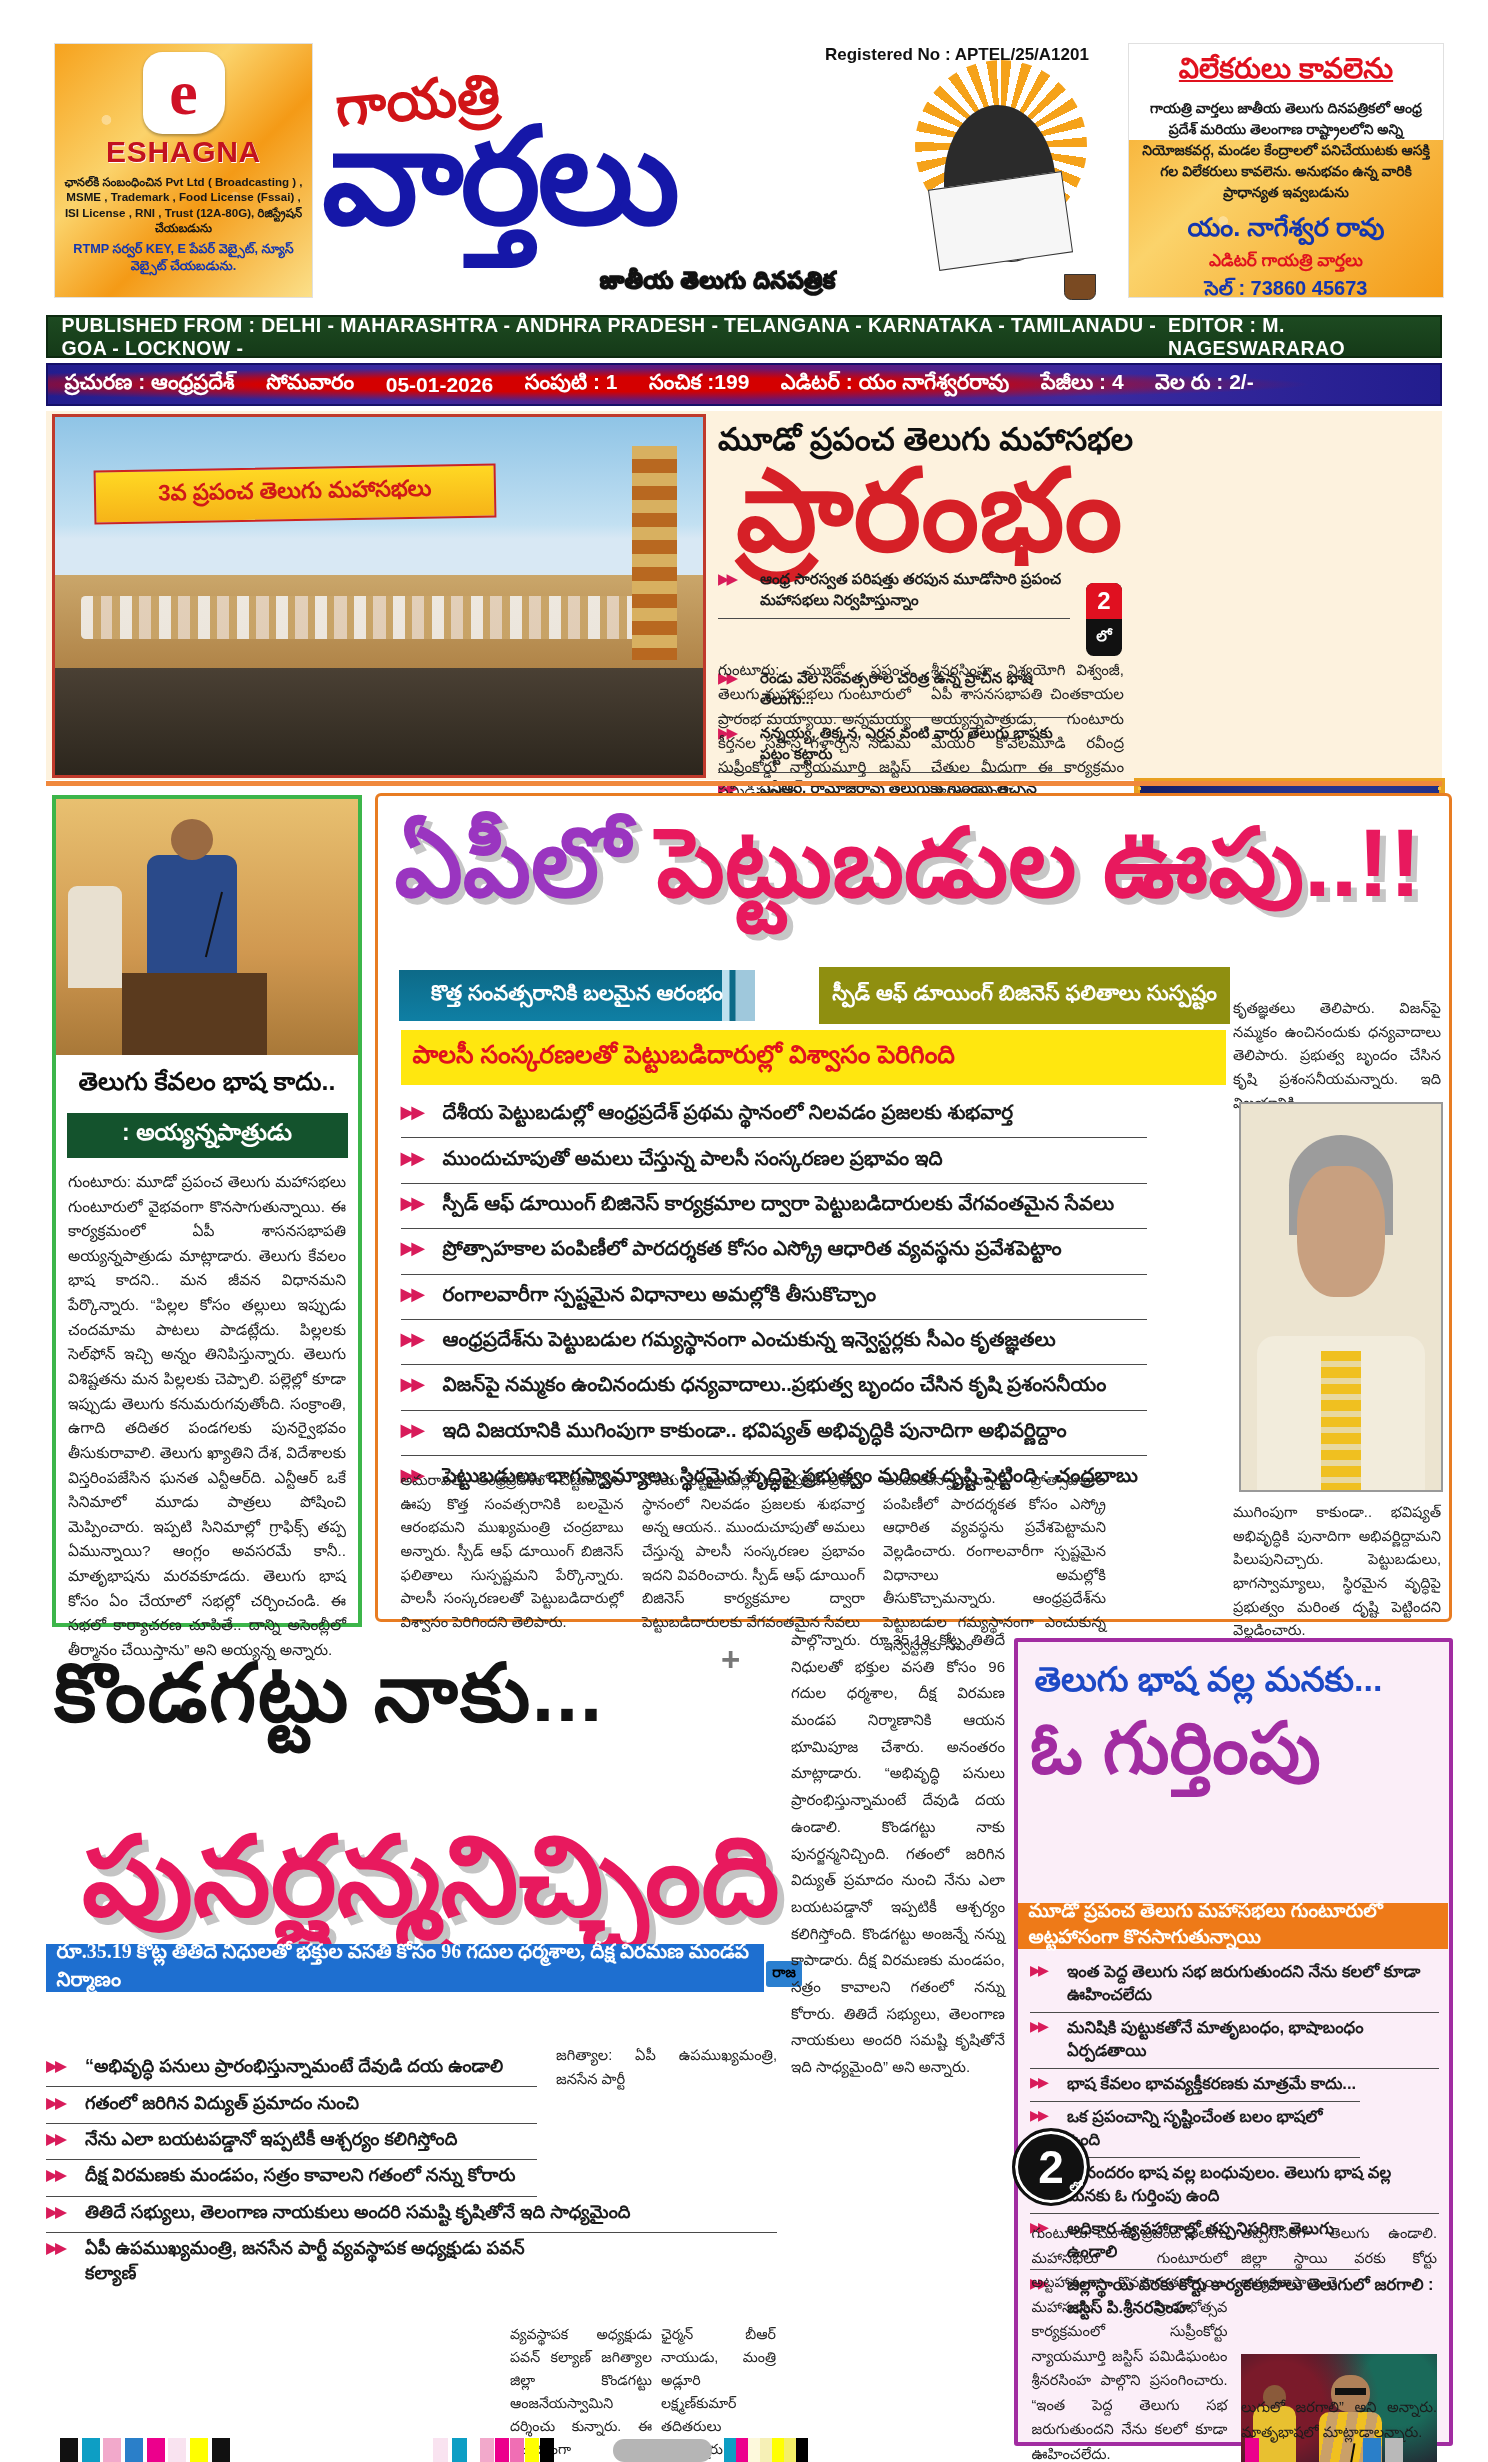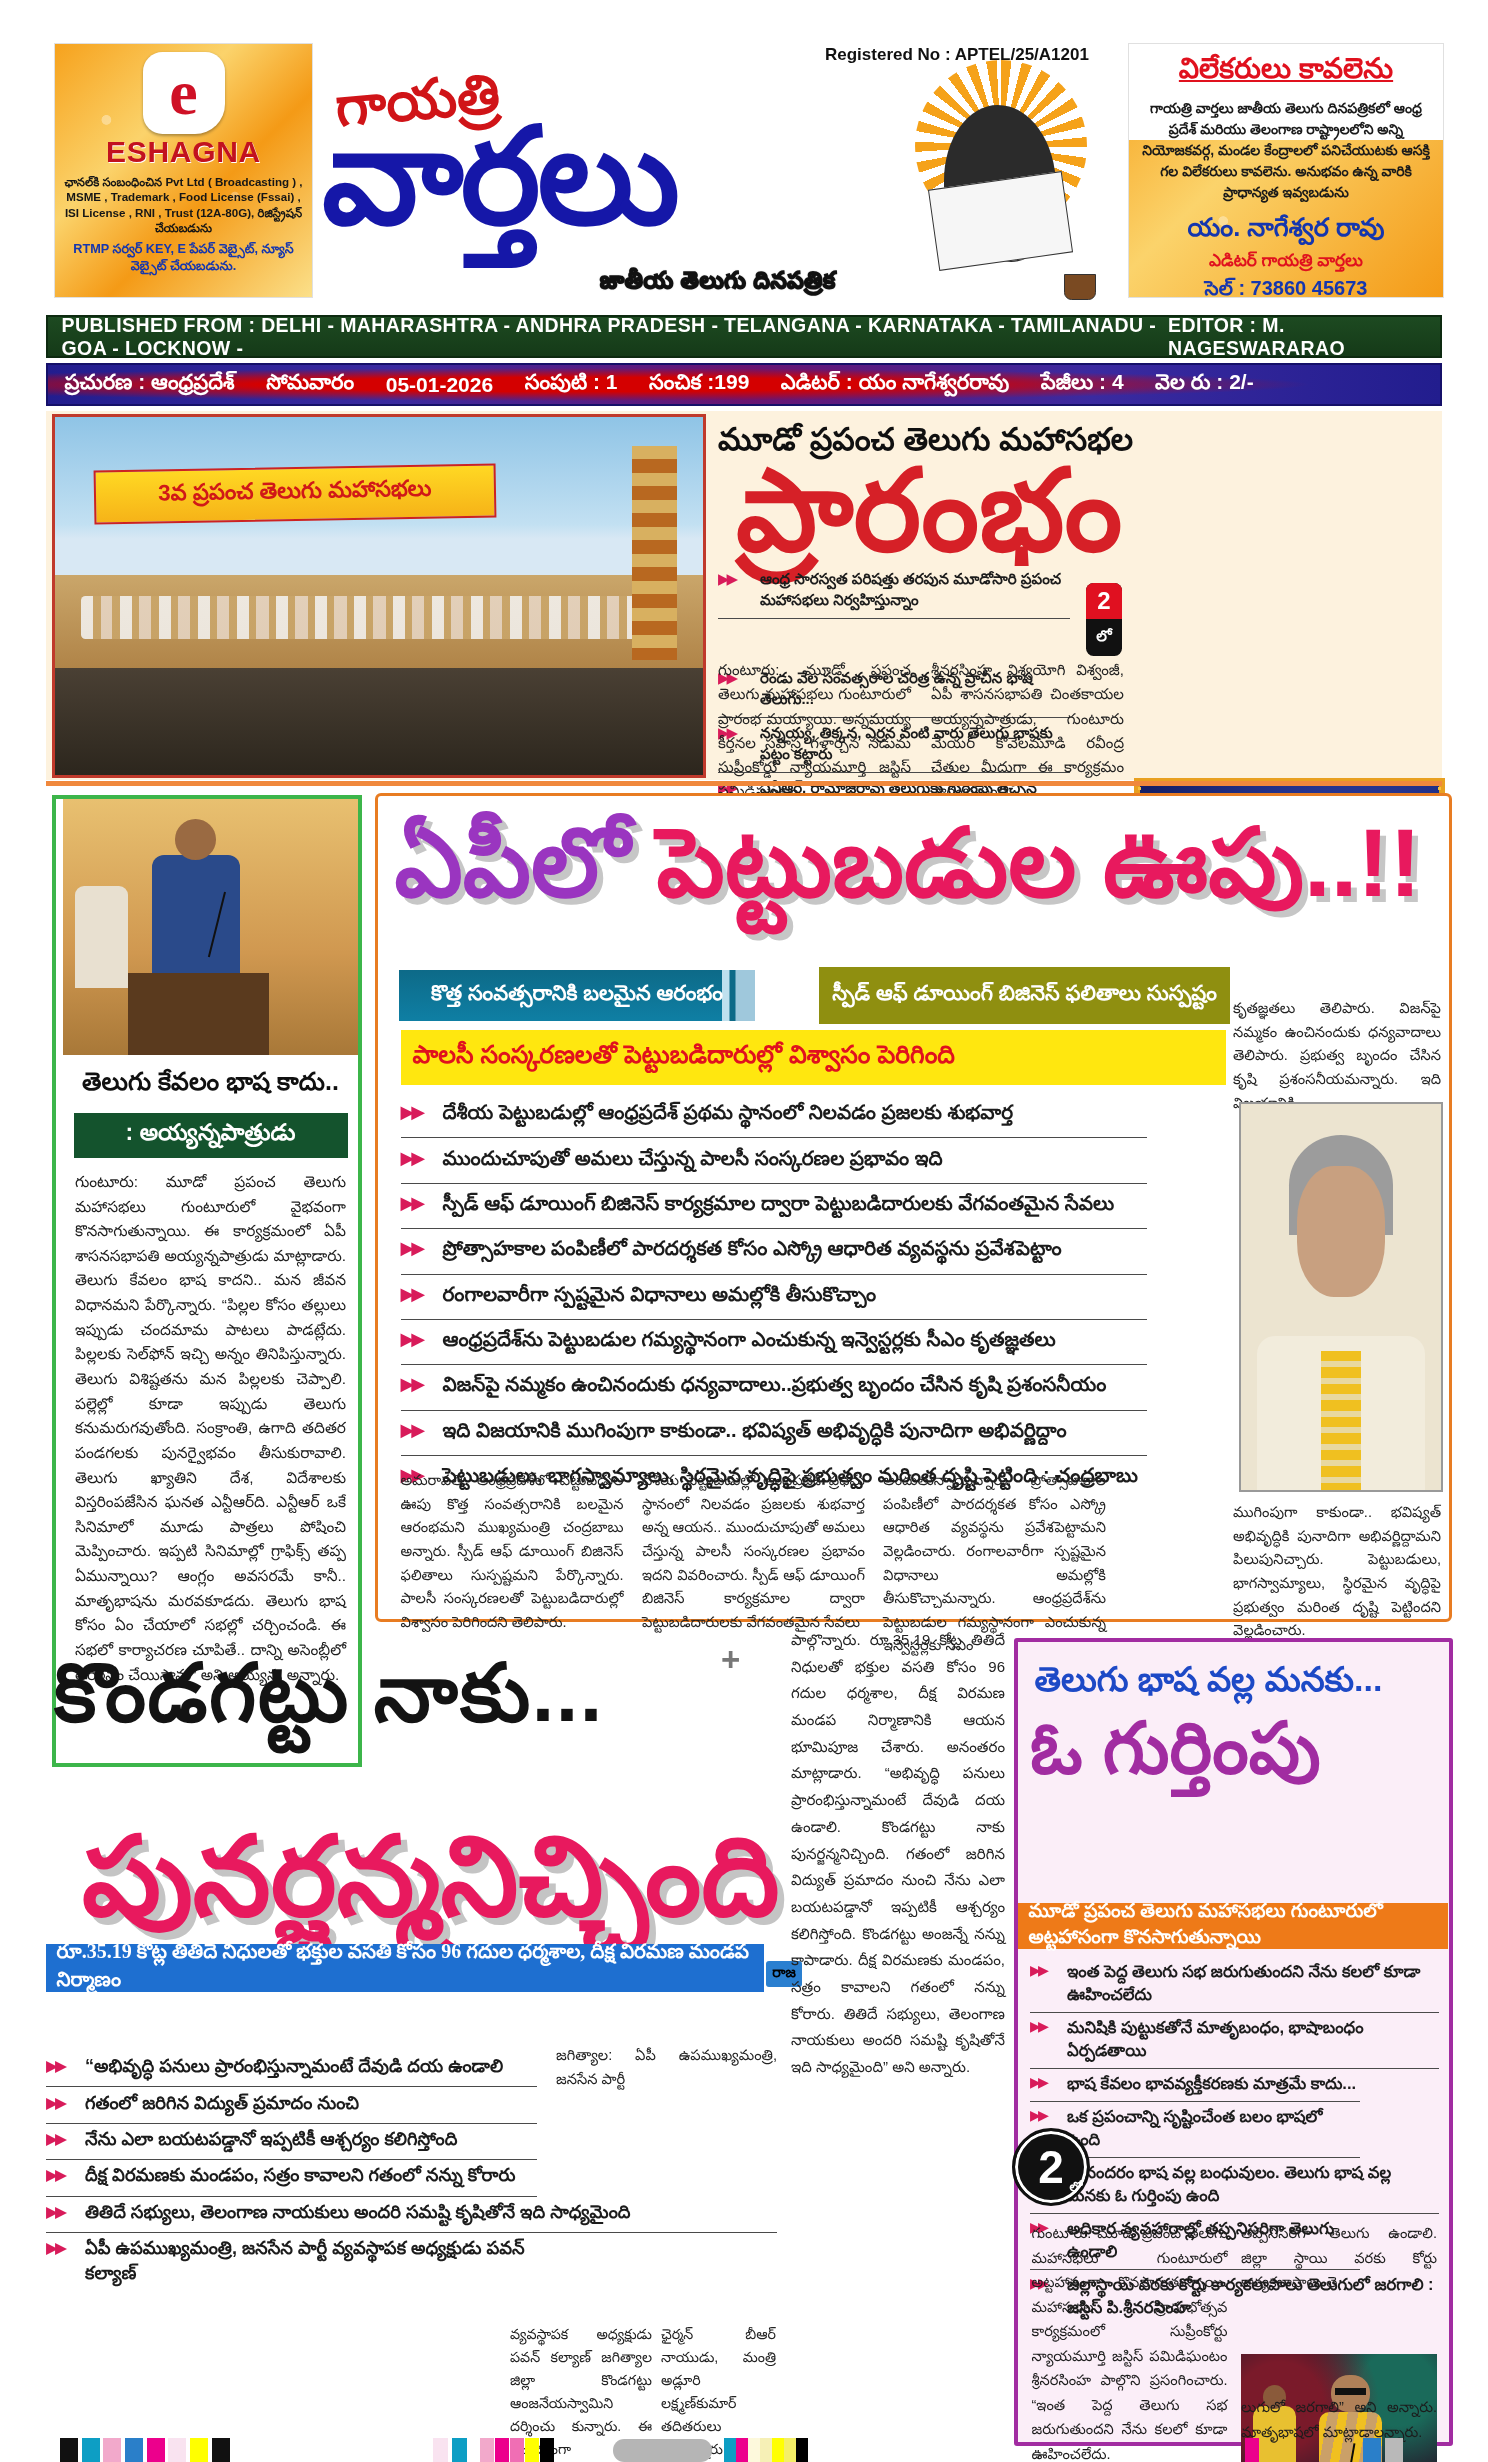--- a/index.html
+++ b/index.html
@@ -222,21 +222,21 @@
     <div class="statue-body"></div>
     <div class="statue-head"></div>
     <div class="podium"></div>
     <div class="speaker-body"></div>
     <div class="speaker-head"></div>
     <div class="flowers"></div>
   </div>
 
   <div class="abs orange-rule" style="left:46px; top:781px; width:1396px; height:5.2px;"></div>
 
-  <div class="abs green-box" style="left:52px; top:795px; width:310px; height:972px;padding-left:7px;">
+  <div class="abs green-box" style="left:52px; top:795px; width:310px; height:832px;">
     <div class="photo ph-speaker" style="width:100%; height:256px;">
       <div class="aide"></div>
       <div class="man"></div>
       <div class="head"></div>
       <div class="mic"></div>
       <div class="podium"></div>
     </div>
     <div class="ga-subhead">తెలుగు కేవలం భాష కాదు..</div>
     <div class="ga-byline">: అయ్యన్నపాత్రుడు</div>
     <div class="ga-body">గుంటూరు: మూడో ప్రపంచ తెలుగు మహాసభలు గుంటూరులో వైభవంగా కొనసాగుతున్నాయి. ఈ కార్యక్రమంలో ఏపీ శాసనసభాపతి అయ్యన్నపాత్రుడు మాట్లాడారు. తెలుగు కేవలం భాష కాదని.. మన జీవన విధానమని పేర్కొన్నారు. “పిల్లల కోసం తల్లులు ఇప్పుడు చందమామ పాటలు పాడట్లేదు. పిల్లలకు సెల్‌ఫోన్ ఇచ్చి అన్నం తినిపిస్తున్నారు. తెలుగు విశిష్టతను మన పిల్లలకు చెప్పాలి. పల్లెల్లో కూడా ఇప్పుడు తెలుగు కనుమరుగవుతోంది. సంక్రాంతి, ఉగాది తదితర పండగలకు పునర్వైభవం తీసుకురావాలి. తెలుగు ఖ్యాతిని దేశ, విదేశాలకు విస్తరింపజేసిన ఘనత ఎన్టీఆర్‌ది. ఎన్టీఆర్ ఒకే సినిమాలో మూడు పాత్రలు పోషించి మెప్పించారు. ఇప్పటి సినిమాల్లో గ్రాఫిక్స్ తప్ప ఏమున్నాయి? ఆంగ్లం అవసరమే కానీ.. మాతృభాషను మరవకూడదు. తెలుగు భాష కోసం ఏం చేయాలో సభల్లో చర్చించండి. ఈ సభలో కార్యాచరణ చూపితే.. దాన్ని అసెంబ్లీలో తీర్మానం చేయిస్తాను” అని అయ్యన్న అన్నారు.</div>

